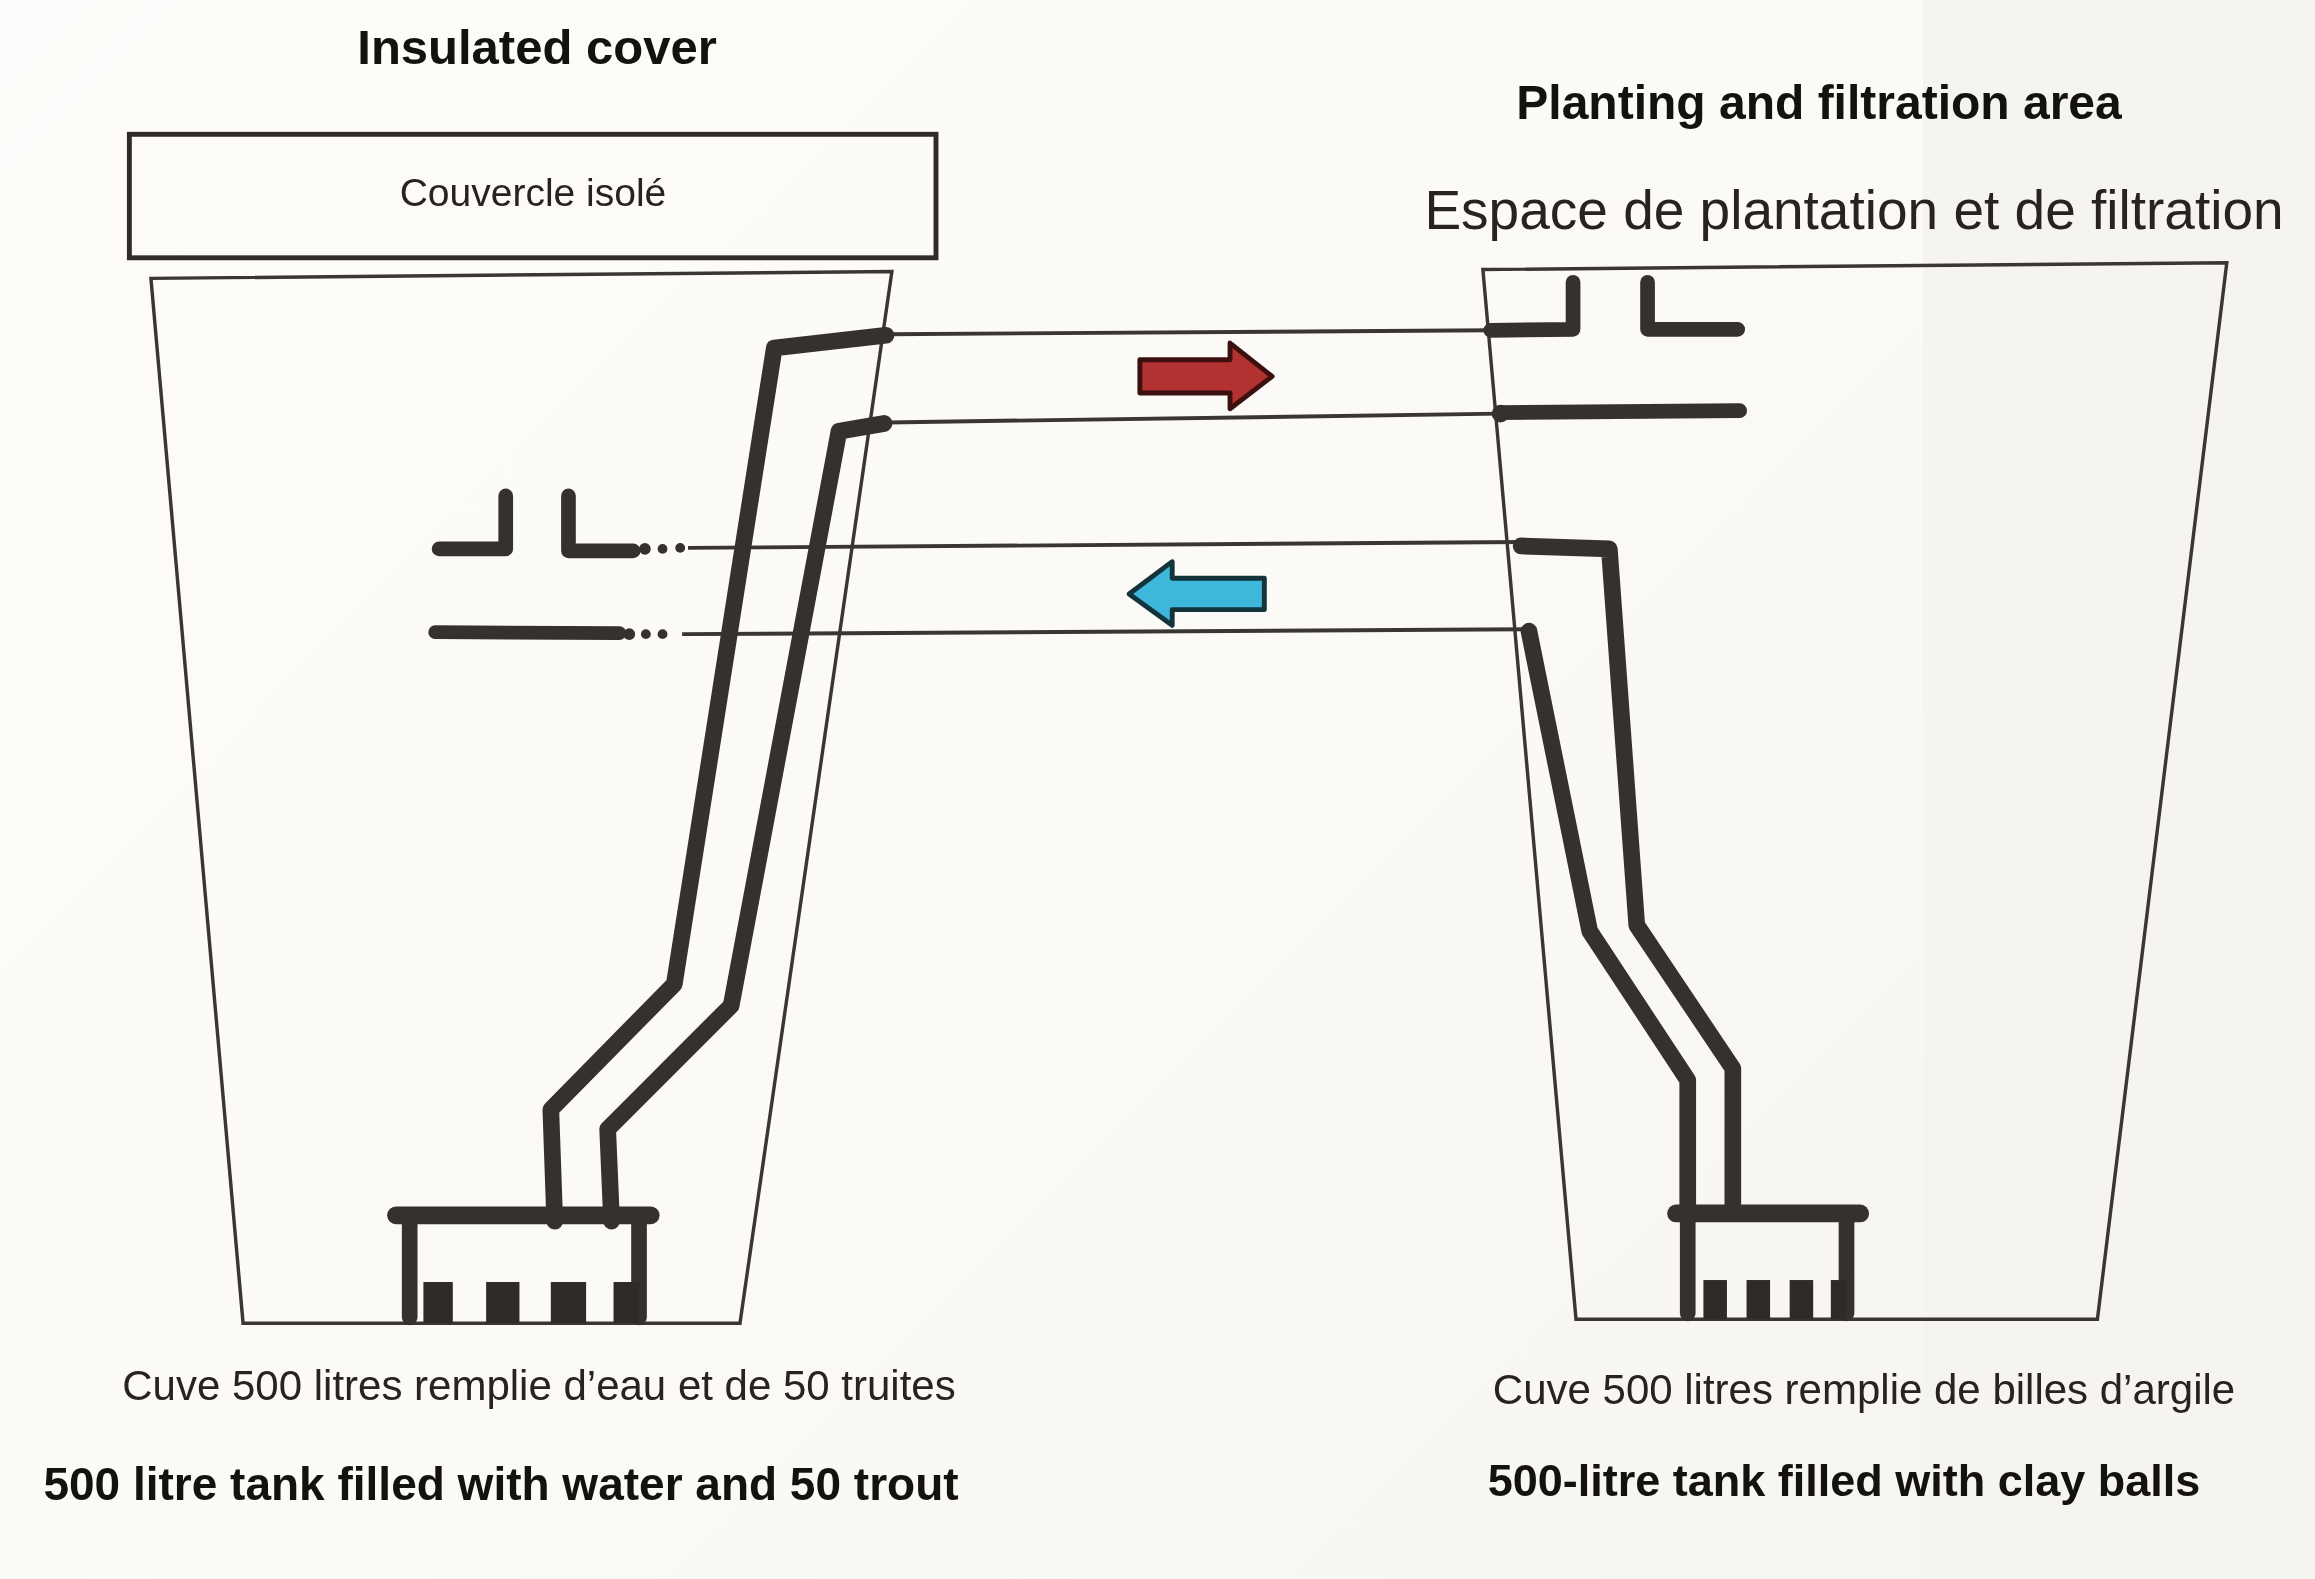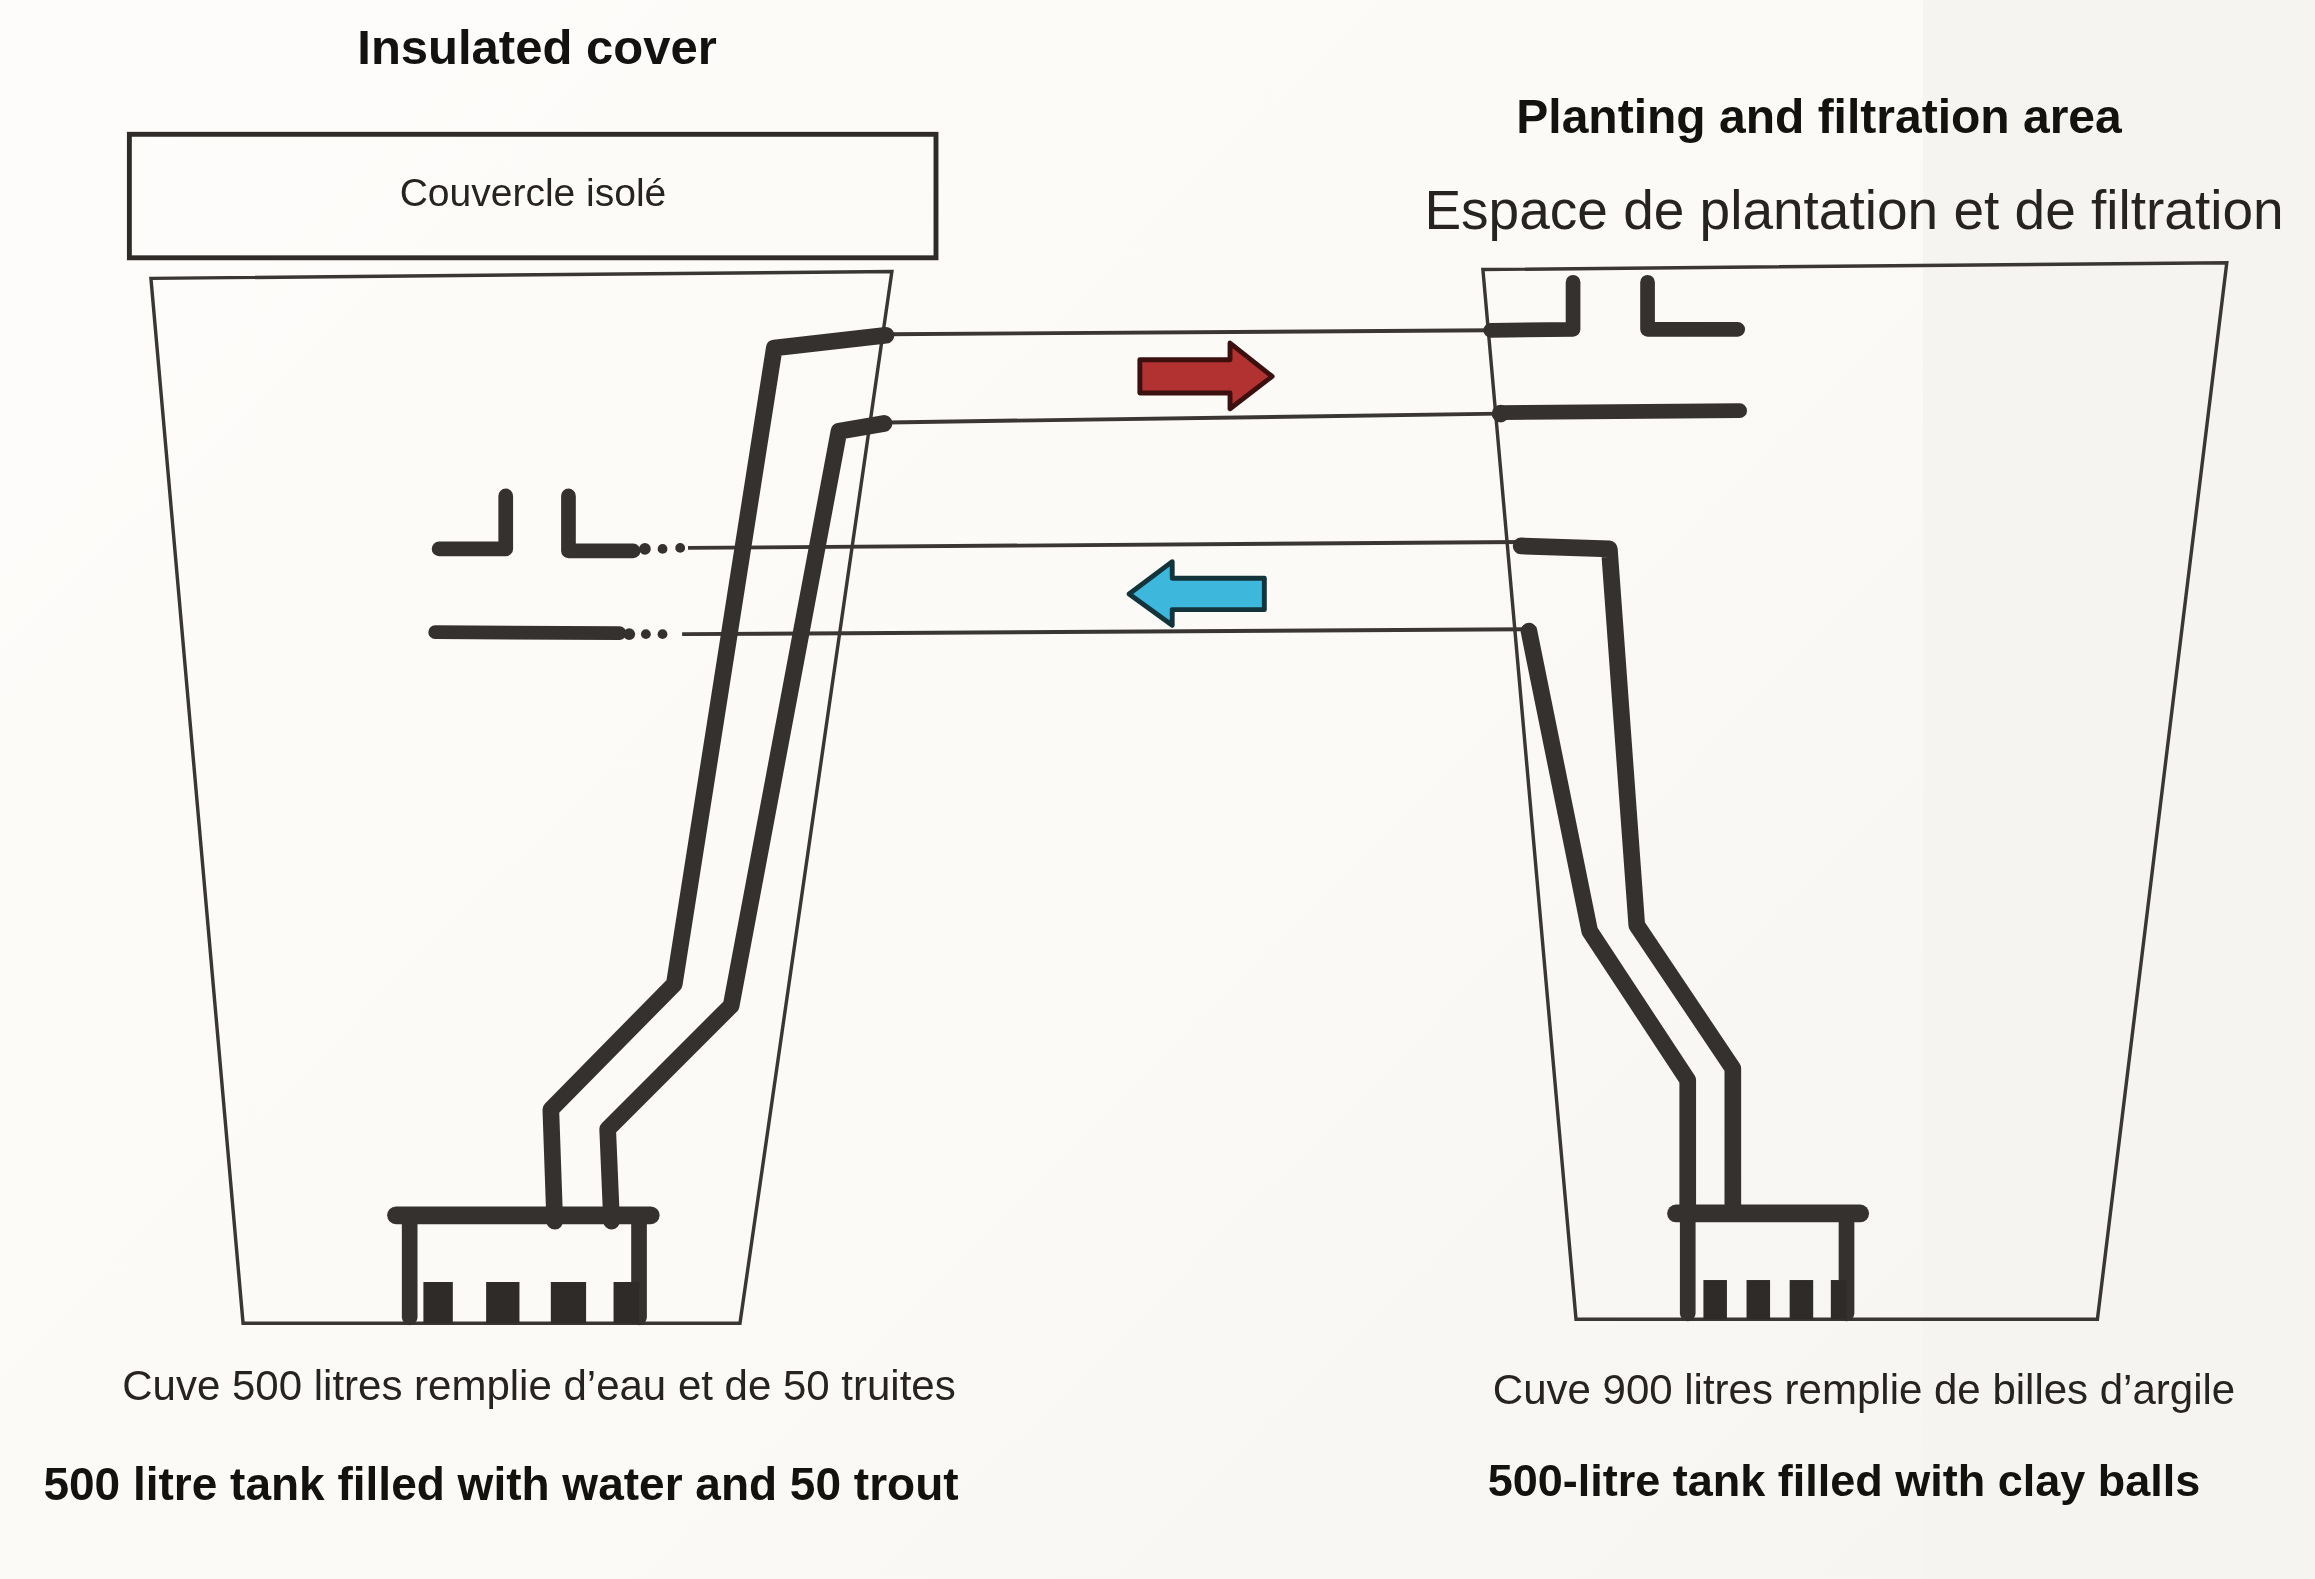--- a/index.html
+++ b/index.html
@@ -97,26 +97,26 @@
     </g>
 
     <polygon points="1163,367 1255,367 1255,350 1298,384 1255,417 1255,401 1163,401" stroke-width="5" stroke-linejoin="round" fill="#b23131" stroke="#3d1010"></polygon>
     <polygon points="1290,590 1196,590 1196,573 1152,606 1196,638 1196,622 1290,622" stroke-width="5" stroke-linejoin="round" fill="#3db8dc" stroke="#14343c"></polygon>
   </svg>
 
   <div class="lbl en" style="left:537px;top:21.6px;font-size:49px;">Insulated cover</div>
 
   <div class="lbl fr" style="left:533px;top:173px;font-size:39px;">Couvercle isolé</div>
 
-  <div class="lbl en" style="left:1819px;top:92px;font-size:48px;">Planting and filtration area</div>
+  <div class="lbl en" style="left:1819px;top:78px;font-size:48px;">Planting and filtration area</div>
 
   <div class="lbl fr" style="left:1854px;top:182px;font-size:55px;">Espace de plantation et de filtration</div>
 
   <div class="lbl fr" style="left:519px;top:1364px;font-size:42px;margin-left:20px;">Cuve 500 litres remplie d’eau et de 50 truites</div>
 
   <div class="lbl en" style="left:501px;top:1460px;font-size:46px;">500 litre tank filled with water and 50 trout</div>
 
-  <div class="lbl fr" style="left:1864px;top:1368px;font-size:42px;">Cuve 900 litres remplie de billes d’argile</div>
+  <div class="lbl fr" style="left:1864px;top:1368px;font-size:42px;">Cuve 500 litres remplie de billes d’argile</div>
 
   <div class="lbl en" style="left:1844px;top:1457px;font-size:45px;">500-litre tank filled with clay balls</div>
 
 </div>
 
 
 </body></html>

